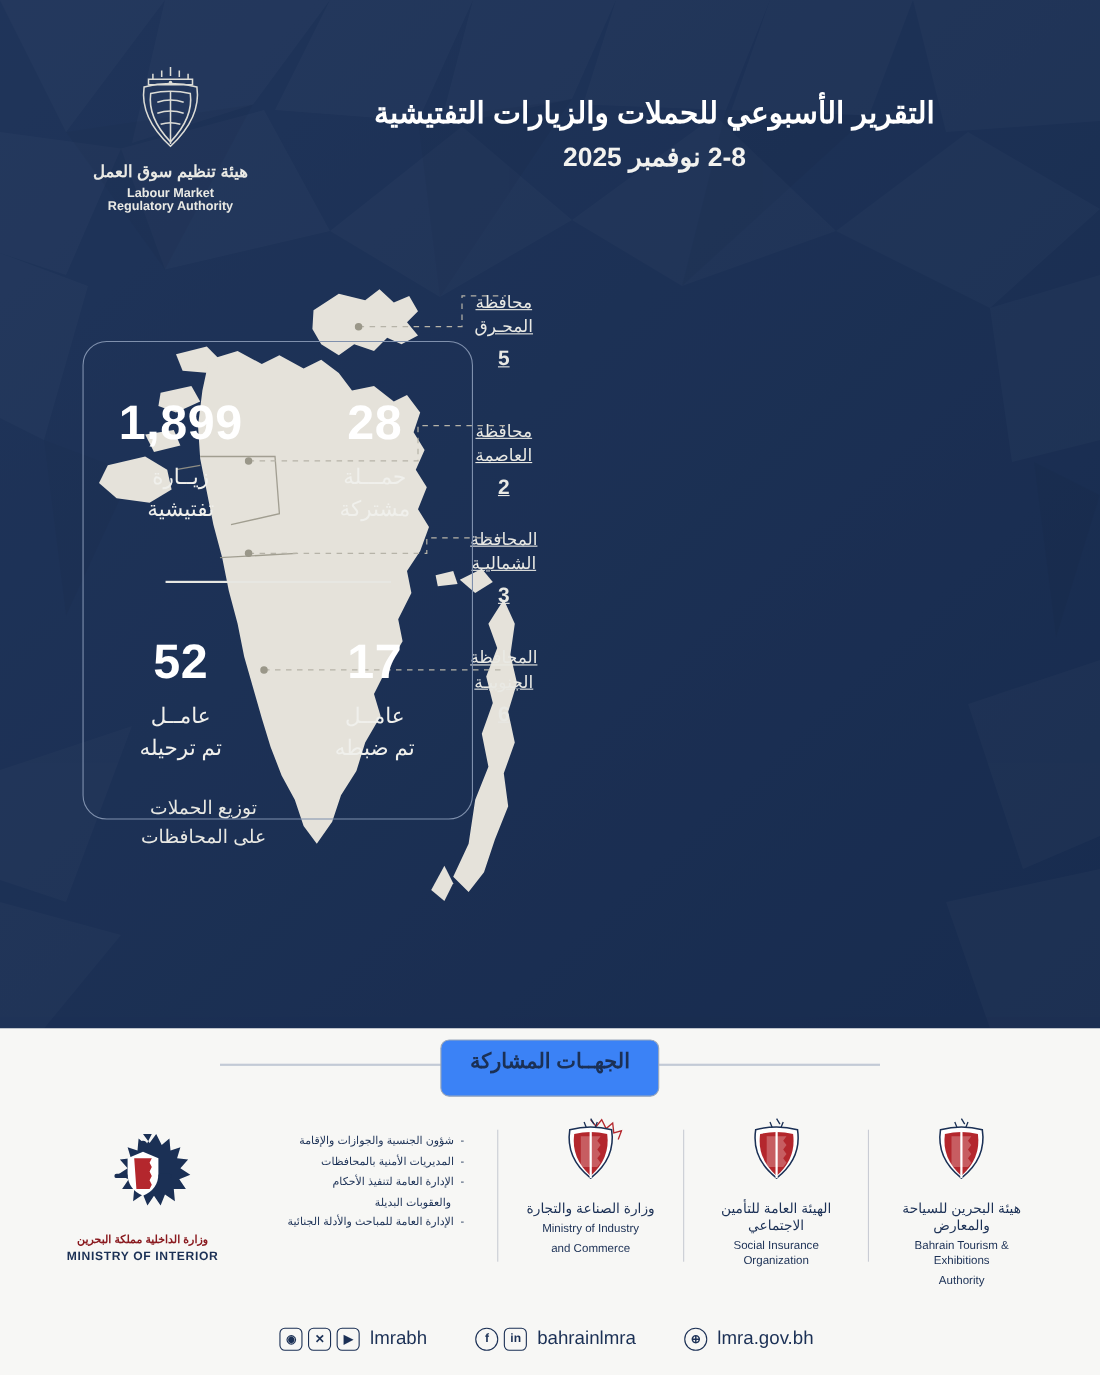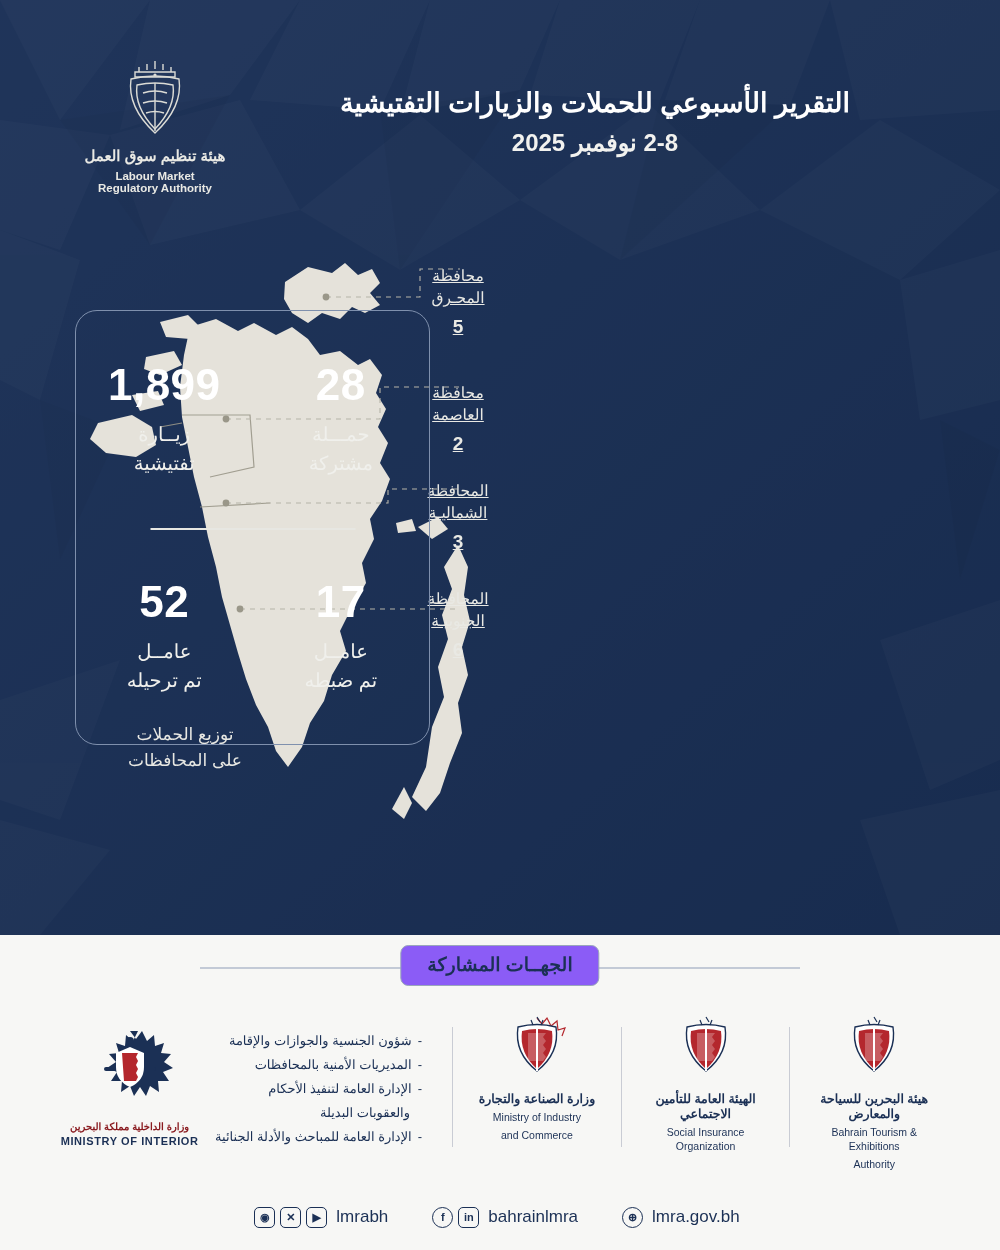--- a/index.html
+++ b/index.html
@@ -82,23 +82,23 @@
     top: 217px; width: 205px; height: 2px; background: #e7e7e2;
   }
 
   
   .bottom {
     position: absolute; left: 0; top: 935px; width: 1000px; height: 315px;
     background: #f7f7f5;
   }
   .participants-pill {
     position: absolute; left: 50%; transform: translateX(-50%); top: 10px;
-    padding: 7px 26px 9px; border: 1.5px solid #9aa7bb; border-radius: 8px;
+    padding: 7px 26px 19px; border: 1.5px solid #9aa7bb; border-radius: 8px;
     color: #1b3055; font-size: 19px; font-weight: bold; letter-spacing: 1px;
-    background: #8b5cf6;
+    background: #3b82f6;
     text-align: center;
   }
   .pill-line {
     position: absolute; left: 200px; right: 200px; top: 32px; height: 1.5px;
     background: #c3cad6;
   }
 
   .logos-row {
     position: absolute; left: 60px; top: 80px; width: 880px; height: 170px;
     display: flex; flex-direction: row-reverse; align-items: flex-start;
@@ -106,31 +106,31 @@
   }
   .moi {
     width: 180px; text-align: center; padding-top: 8px;
   }
   .moi-crest { width: 96px; height: 96px; display: block; margin: 0 auto; }
   .moi-ar { font-size: 10px; color: #8a1b20; font-weight: bold; margin-top: 2px; }
   .moi-en { font-size: 11px; color: #1b3055; font-weight: bold; letter-spacing: .6px; margin-top: 3px; }
 
   .moi-list {
     width: 300px; padding: 14px 12px 0 0; color: #1b3055;
-    font-size: 13px; line-height: 1.85; direction: rtl; text-align: right;
+    font-size: 10px; line-height: 1.85; direction: rtl; text-align: right;
   }
   .moi-list li { list-style: none; }
   .moi-list li::before { content: "-"; margin-left: 6px; color: #1b3055; }
   .moi-list li.cont::before { content: ""; margin-left: 12px; }
 
   .vline { width: 1.5px; height: 120px; background: #c9ccd4; margin: 12px 18px 0 18px; }
 
   .org { width: 170px; text-align: center; }
   .org-crest { width: 58px; height: 74px; display: block; margin: 0 auto; }
-  .org-ar { font-size: 12.5px; color: #1b3055; font-weight: bold; margin-top: 2px; }
+  .org-ar { font-size: 12.5px; color: #1b3055; font-weight: normal; margin-top: 2px; }
   .org-en { font-size: 10.5px; color: #1b3055; font-weight: normal; line-height: 1.35; margin-top: 4px; }
 
   
   .social {
     position: absolute; left: 0; right: 0; bottom: 18px; height: 30px;
     display: flex; align-items: center; justify-content: center; gap: 10px;
     color: #1b3055; font-size: 17px; direction: ltr;
   }
   .social .ic {
     width: 21px; height: 21px; border-radius: 5px; border: 1.6px solid #1b3055;

